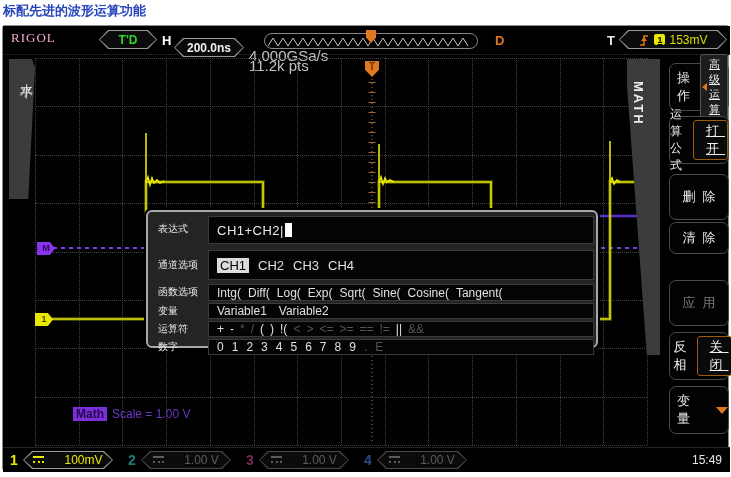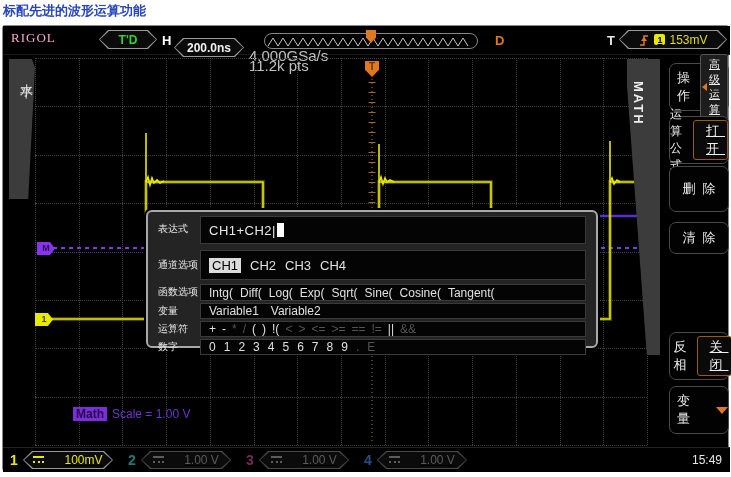--- a/index.html
+++ b/index.html
@@ -44,21 +44,21 @@
   .math-tab{left:624px;top:33px;width:33px;height:296px;clip-path:polygon(0 0,100% 0,100% 100%,60% 100%,0 9%);}
   .math-tab span{position:absolute;left:4px;top:22px;writing-mode:vertical-rl;font-size:13px;font-weight:bold;letter-spacing:2px;color:#f0f0f0;}
   .trig-marker{position:absolute;left:362px;top:35px;width:14px;height:16px;background:#e07820;clip-path:polygon(0 0,100% 0,100% 55%,50% 100%,0 55%);color:#6b3000;font-weight:bold;font-size:10px;text-align:center;line-height:12px;}
   .mbadge{position:absolute;left:34px;top:216px;width:18px;height:13px;background:#8833ee;clip-path:polygon(0 0,72% 0,100% 50%,72% 100%,0 100%);color:#2a0a50;font-size:9px;font-weight:bold;text-align:center;line-height:13px;}
   .c1badge{position:absolute;left:32px;top:287px;width:18px;height:13px;background:#e8e800;clip-path:polygon(0 0,72% 0,100% 50%,72% 100%,0 100%);color:#4a4a00;font-size:9px;font-weight:bold;text-align:center;line-height:13px;}
   .mathscale{position:absolute;left:70px;top:381px;font-size:12px;color:#6a35c8;}
   .mathscale b{background:#7b2fd8;color:#26064e;font-weight:bold;padding:0 3px;margin-right:5px;}
   
   .dialog{position:absolute;left:143px;top:184px;width:452px;height:138px;background:#242424;border:2px solid #a8a8a8;border-radius:6px;box-shadow:0 0 0 2px #000;}
   .dlg-label{position:absolute;left:10px;color:#e8e8e8;font-size:10px;}
-  .dlg-box{position:absolute;left:52px;width:386px;background:#040404;border:1px solid #3a3a3a;color:#e8e8e8;display:flex;align-items:center;padding:0 8px;}
+  .dlg-box{position:absolute;left:60px;width:386px;background:#040404;border:1px solid #3a3a3a;color:#e8e8e8;display:flex;align-items:center;padding:0 8px;}
   .expr{top:4px;height:28px;font-size:13px;letter-spacing:.5px;}
   .cursor{display:inline-block;width:7px;height:14px;background:#fff;margin-left:1px;}
   .chan{top:38px;height:30px;font-size:13px;gap:9px;}
   .fun{top:72px;height:17px;font-size:12px;gap:7px;}
   .vars{top:91px;height:16px;font-size:12px;gap:12px;}
   .ops{top:109px;height:16px;font-size:12px;gap:6px;}
   .nums{top:127px;height:0;height:16px;font-size:12px;gap:8px;}
   .tok{color:#e0e0e0;white-space:pre;}
   .tok.dim{color:#555;}
   .tok.sel{background:#dcdcdc;color:#000;padding:0 3px;}
@@ -241,25 +241,28 @@
     <div class="mlabel sp2">操作</div>
     <div class="msub">
       <span class="arr-left"></span>
       <span>高级运算</span>
     </div>
   </div>
   <div class="menu-item" style="top:90px;height:48px">
     <div class="mlabel small">运算公式</div>
     <div class="msub orange">打开</div>
   </div>
-  <div class="menu-item" style="top:140px;height:46px">
+  <div class="menu-item" style="top:148px;height:46px">
     <div class="mlabel sp2">删除</div>
   </div>
   <div class="menu-item" style="top:196px;height:32px">
     <div class="mlabel sp2">清除</div>
+  </div>
+  <div class="menu-item" style="top:254px;height:46px">
+    <div class="mlabel dis">应用</div>
   </div>
   <div class="menu-item" style="top:306px;height:48px">
     <div class="mlabel sp2">反相</div>
     <div class="msub orange">关闭</div>
   </div>
   <div class="menu-item" style="top:360px;height:48px">
     <div class="mlabel sp2">变量</div>
     <span class="arr-down"></span>
   </div>
 

